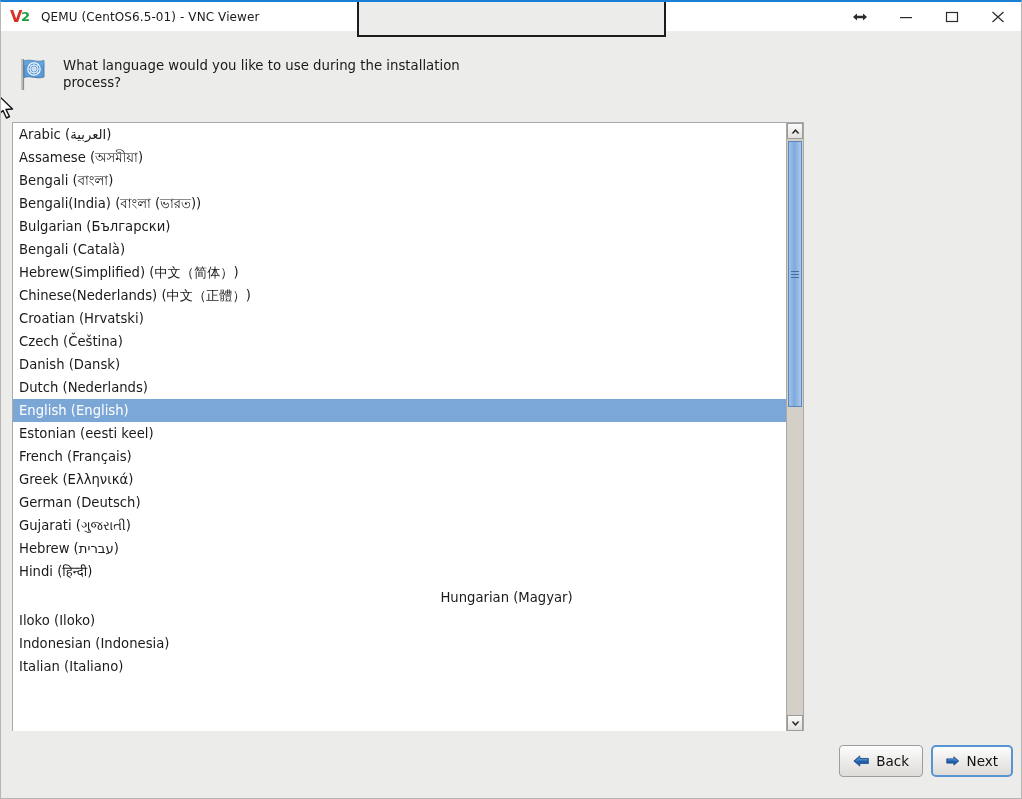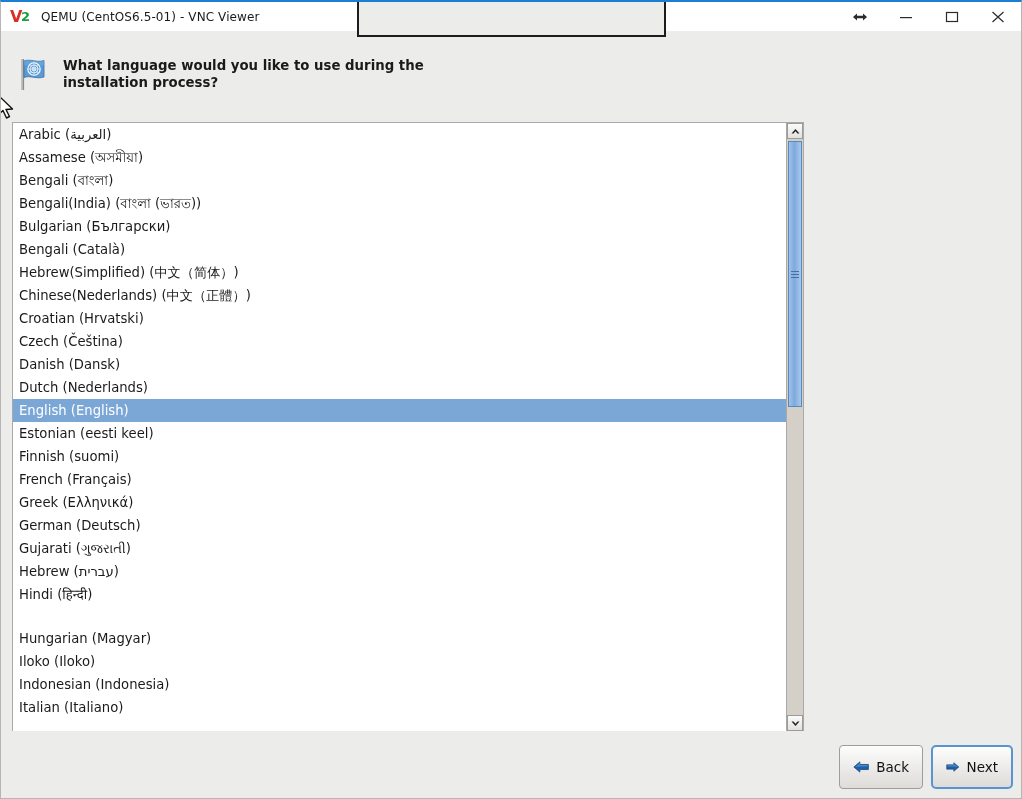--- a/index.html
+++ b/index.html
@@ -72,21 +72,20 @@
     border: 2px solid #1c1c1c;
     background: #ececeb;
   }
 
   
   #header {
     position: absolute;
     left: 0; top: 35px;
     width: 1020px; height: 80px;
     background: #ececeb;
-    font-weight: bold;
   }
   #flag {
     position: absolute; left: 12px; top: 17px;
     width: 40px; height: 40px;
   }
   #cursor {
     position: absolute;
     left: -6px; top: 56px;
     width: 22px; height: 30px;
     z-index: 6;
@@ -121,21 +120,21 @@
     padding-left: 6px;
     font-size: 13.2px;
     color: #1a1a1a;
     white-space: nowrap;
     overflow: hidden;
   }
   .lrow.sel {
     background: #7ba7d7;
     color: #ffffff;
   }
-  .lrow.gap { margin-top: 21px; }
+  .lrow.gap { margin-top: 3px; text-align: center; }
   .lrow.ghost { height: 10px; line-height: 10px; }
 
   
   #vscroll {
     position: absolute;
     right: 0; top: 0;
     width: 17px; height: 608px;
     background: #d4d0c8;
     border-left: 1px solid #a9a9a9;
   }
@@ -164,21 +163,21 @@
   
   #footer {
     position: absolute;
     left: 0; bottom: 0;
     width: 1020px; height: 67px;
     background: #ececeb;
   }
   .navbtn {
     position: absolute;
     top: 14px;
-    height: 44px;
+    height: 32px;
     border-radius: 4px;
     display: flex; align-items: center; justify-content: center;
     gap: 7px;
     padding: 0 13px;
     font-size: 13.5px;
     color: #111111;
     background: linear-gradient(#fdfdfd, #ebeae8 55%, #dedcd8);
     border: 1px solid #9d9d9d;
   }
   #btn-back { right: 98px; width: 84px; }
@@ -258,21 +257,20 @@
         <div class="lrow">Bulgarian (Български)</div>
         <div class="lrow">Bengali (Català)</div>
         <div class="lrow">Hebrew(Simplified) (中文（简体）)</div>
         <div class="lrow">Chinese(Nederlands) (中文（正體）)</div>
         <div class="lrow">Croatian (Hrvatski)</div>
         <div class="lrow">Czech (Čeština)</div>
         <div class="lrow">Danish (Dansk)</div>
         <div class="lrow">Dutch (Nederlands)</div>
         <div class="lrow sel">English (English)</div>
         <div class="lrow">Estonian (eesti keel)</div>
-        <div class="lrow">Finnish (suomi)</div>
         <div class="lrow">French (Français)</div>
         <div class="lrow">Greek (Ελληνικά)</div>
         <div class="lrow">German (Deutsch)</div>
         <div class="lrow">Gujarati (ગુજરાતી)</div>
         <div class="lrow">Hebrew (עברית)</div>
         <div class="lrow">Hindi (हिन्दी)</div>
         <div class="lrow gap">Hungarian (Magyar)</div>
         <div class="lrow">Iloko (Iloko)</div>
         <div class="lrow">Indonesian (Indonesia)</div>
         <div class="lrow">Italian (Italiano)</div>

